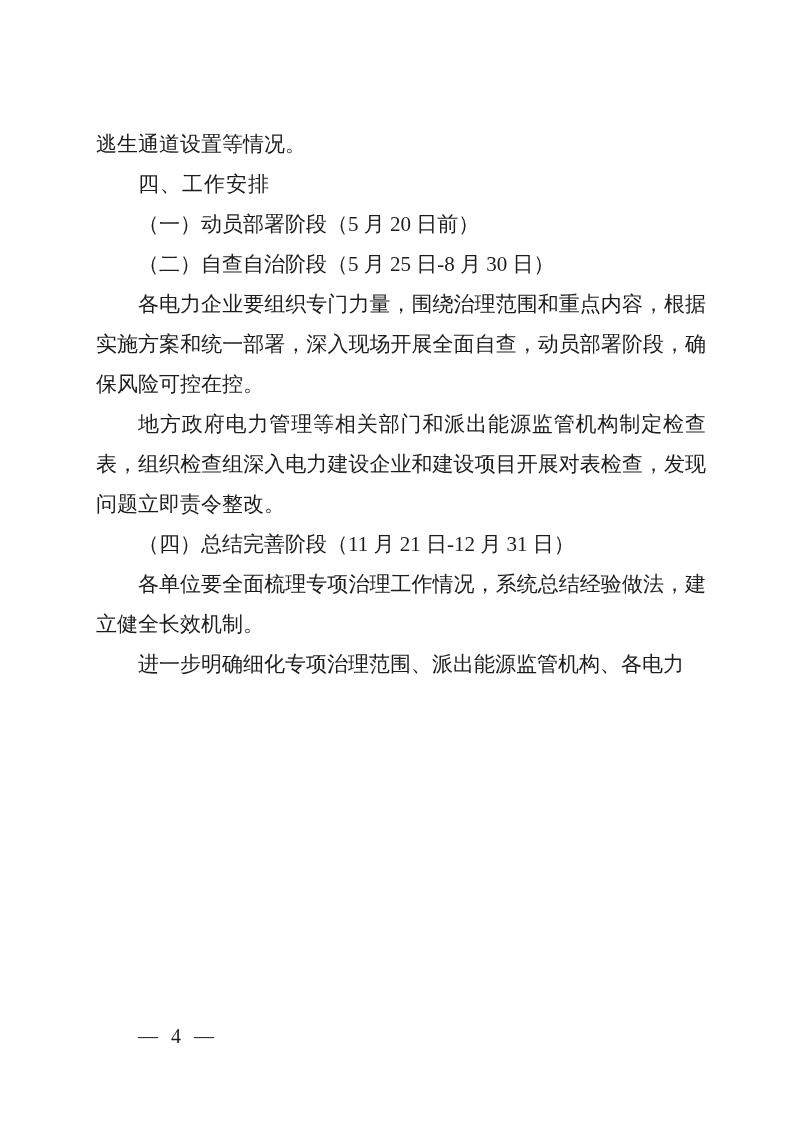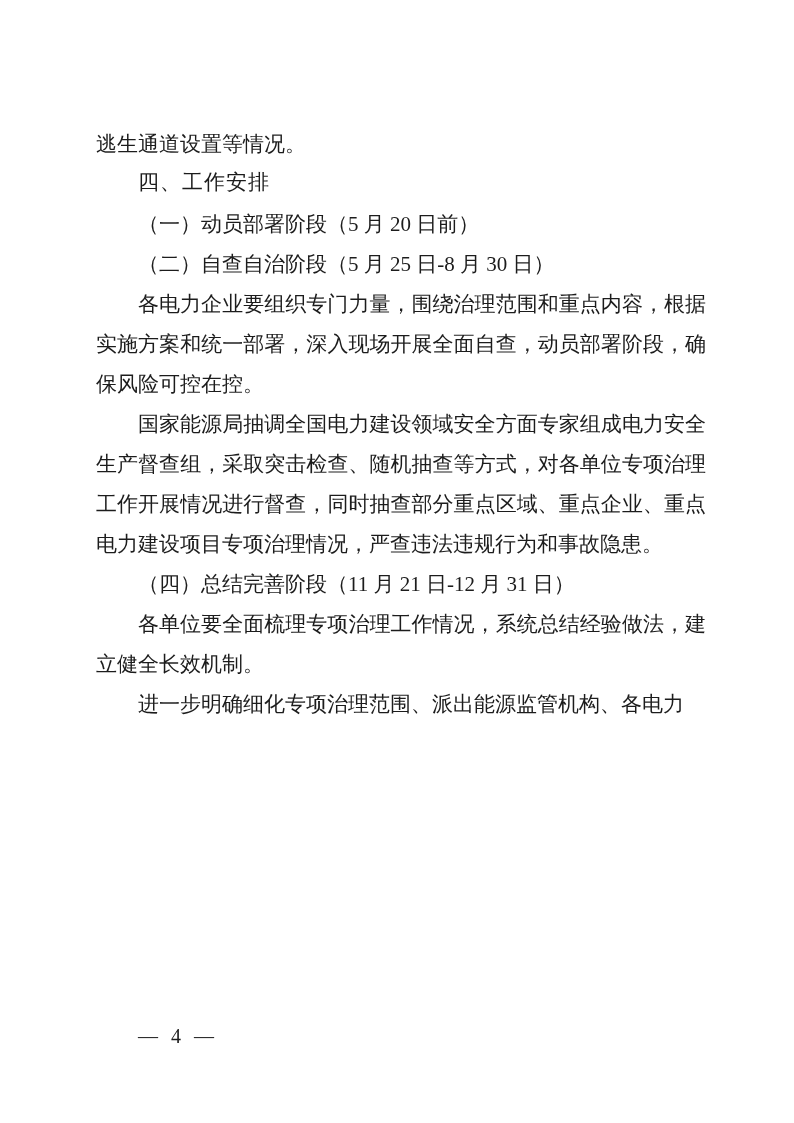--- a/index.html
+++ b/index.html
@@ -36,21 +36,21 @@
   }
   .para {
     text-indent: 2em;
   }
   .para-noindent {
     text-indent: 0;
   }
   .heading-1 {
     text-indent: 2em;
     font-weight: bold;
-    font-family: Liberation Mono, monospace;
+    font-family: Liberation Sans, sans-serif;
     letter-spacing: 1px;
   }
   .heading-2 {
     text-indent: 2em;
     font-weight: normal;
     font-family: Liberation Serif, serif;
   }
   .page-number {
     position: absolute;
     left: 138px;
@@ -65,20 +65,20 @@
 </head>
 <body>
 
 <div class="doc-page">
   <div class="content">
     <p class="para-noindent">逃生通道设置等情况。</p>
     <h2 class="heading-1">四、工作安排</h2>
     <h3 class="heading-2">（一）动员部署阶段（5 月 20 日前）</h3>
     <h3 class="heading-2">（二）自查自治阶段（5 月 25 日-8 月 30 日）</h3>
     <p class="para">各电力企业要组织专门力量，围绕治理范围和重点内容，根据实施方案和统一部署，深入现场开展全面自查，动员部署阶段，确保风险可控在控。</p>
-    <p class="para">国家能源局抽调全国电力建设领域安全方面专家组成电力安全生产督查组，采取突击检查、随机抽查等方式，对各单位专项治理工作开展情况进行督查，同时抽查部分重点区域、重点企业、重点电力建设项目专项治理情况，严查违法违规行为和事故隐患。</p>
+    <p class="para">地方政府电力管理等相关部门和派出能源监管机构制定检查表，组织检查组深入电力建设企业和建设项目开展对表检查，发现问题立即责令整改。</p>
     <h3 class="heading-2">（四）总结完善阶段（11 月 21 日-12 月 31 日）</h3>
     <p class="para">各单位要全面梳理专项治理工作情况，系统总结经验做法，建立健全长效机制。</p>
     <p class="para">进一步明确细化专项治理范围、派出能源监管机构、各电力</p>
   </div>
 
   <div class="page-number">— 4 —</div>
 </div>
 
 </body></html>

